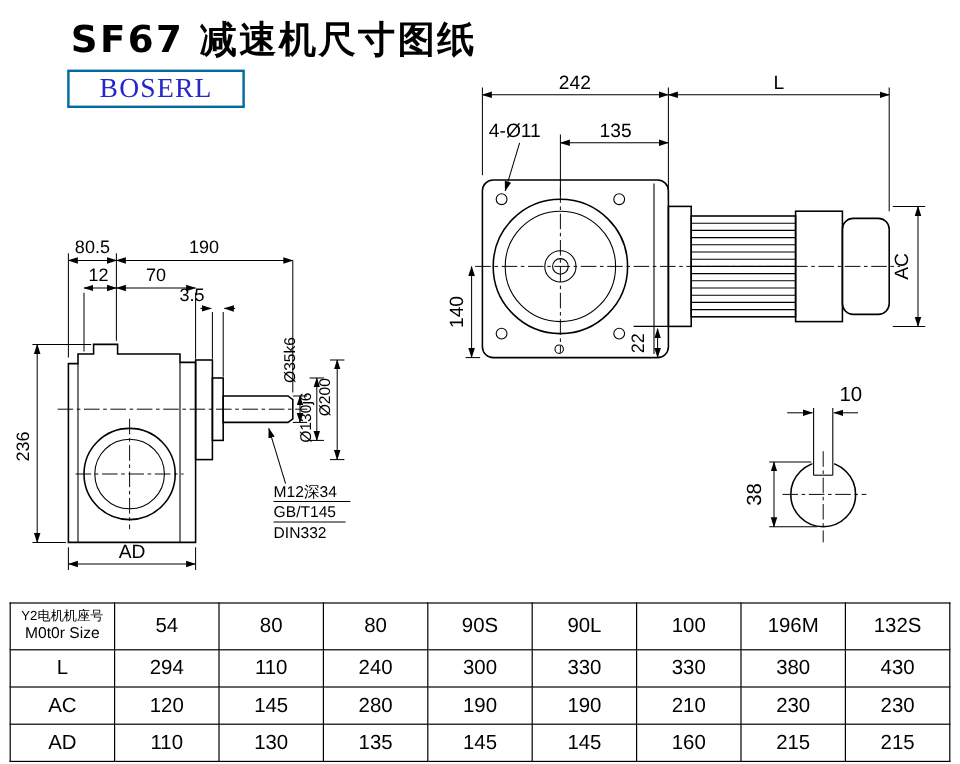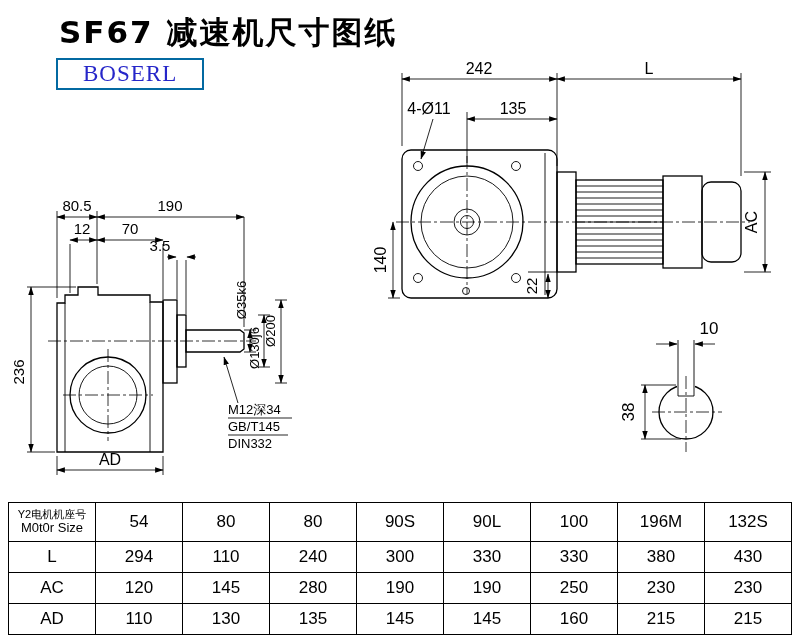--- a/index.html
+++ b/index.html
@@ -262,21 +262,21 @@
     <td>380</td>
     <td>430</td>
   </tr>
   <tr class="rx">
     <td>AC</td>
     <td>120</td>
     <td>145</td>
     <td>280</td>
     <td>190</td>
     <td>190</td>
-    <td>250</td>
+    <td>210</td>
     <td>230</td>
     <td>230</td>
   </tr>
   <tr class="rx">
     <td>AD</td>
     <td>110</td>
     <td>130</td>
     <td>135</td>
     <td>145</td>
     <td>145</td>

